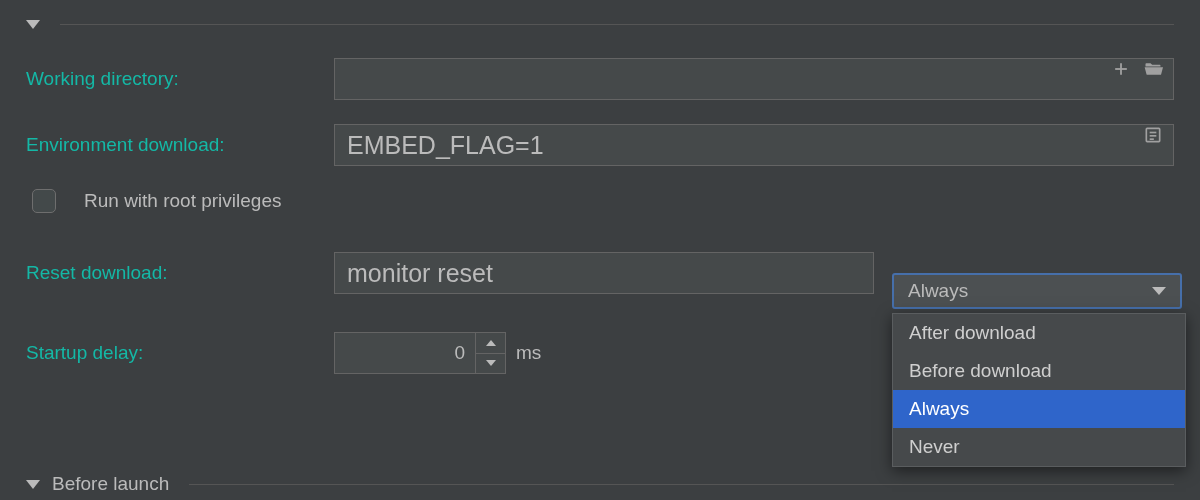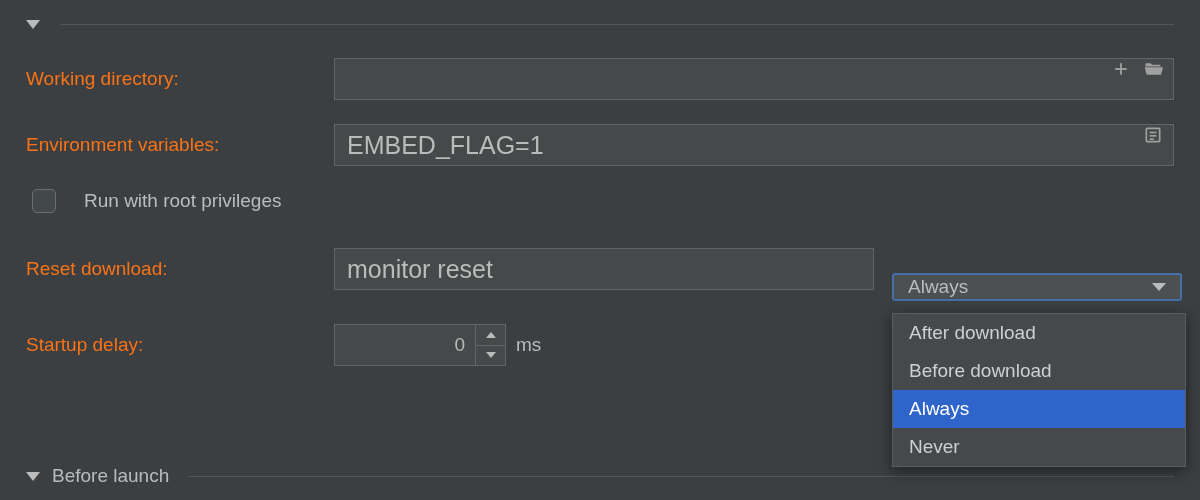--- a/index.html
+++ b/index.html
@@ -40,21 +40,21 @@
   }
   .form-row {
     display: flex;
     align-items: center;
     margin-bottom: 22px;
     min-height: 44px;
   }
   .label-col {
     width: 308px;
     flex-shrink: 0;
-    color: #f97316;
+    color: #14b8a6;
   }
   .input-wrap {
     flex: 1;
     display: flex;
     align-items: center;
     gap: 10px;
   }
   .text-input {
     flex: 1;
     height: 42px;
@@ -92,21 +92,21 @@
   .checkbox {
     width: 24px; height: 24px;
     border: 1.5px solid #6e6e6e;
     border-radius: 5px;
     background: #43494a;
     cursor: pointer;
   }
   .reset-row .text-input { flex: 0 0 540px; }
   .dropdown {
     width: 290px;
-    height: 28px;
+    height: 36px;
     background: #4c5052;
     border: 2px solid #466faa;
     border-radius: 3px;
     display: flex;
     align-items: center;
     padding: 0 14px;
     justify-content: space-between;
     color: #bbbbbb;
     cursor: pointer;
     margin-left: 8px;
@@ -219,21 +219,21 @@
             <svg viewBox="0 0 24 24" fill="currentColor">
                 <path d="M3 6a1 1 0 0 1 1-1h5l2 2h9a1 1 0 0 1 1 1v1H3V6zm-1 4h22l-2.2 8.2a1 1 0 0 1-1 .8H5.2a1 1 0 0 1-1-.8L2 10z"></path>
               </svg>
           </span>
         </div>
       </div>
     </div>
   </div>
 
   <div class="form-row">
-    <div class="label-col">Environment variables:</div>
+    <div class="label-col">Environment download:</div>
     <div class="input-wrap">
       <div class="field-rel">
         <input class="text-input with-icons" type="text" value="EMBED_FLAG=1" style="">
         <div class="field-icons">
           <span class="icon list-icon">
             <svg viewBox="0 0 24 24" fill="none" stroke="currentColor" stroke-width="2">
                 <rect x="4" y="4" width="16" height="16" rx="1"></rect>
                 <line x1="8" y1="9" x2="16" y2="9"></line>
                 <line x1="8" y1="13" x2="16" y2="13"></line>
                 <line x1="8" y1="17" x2="13" y2="17"></line>

